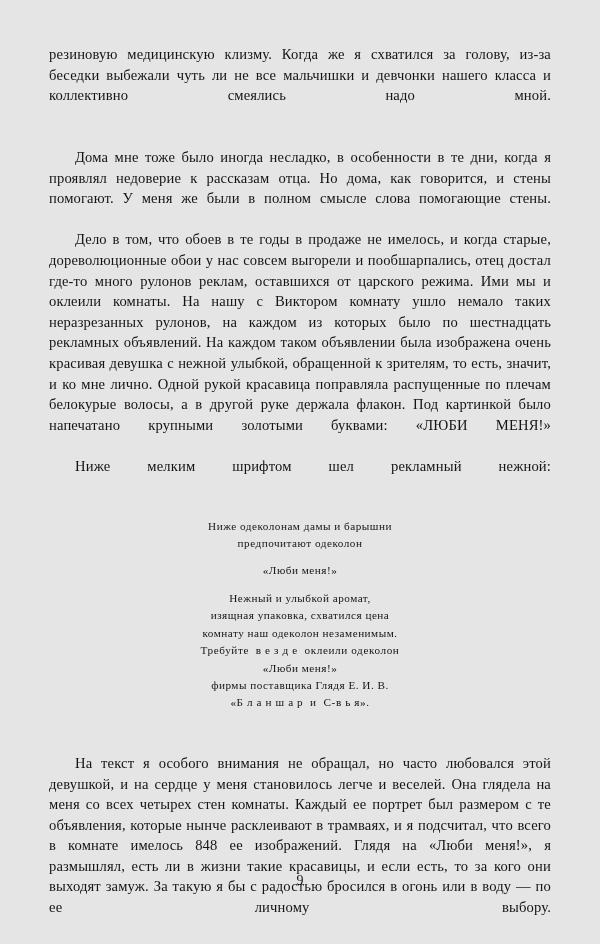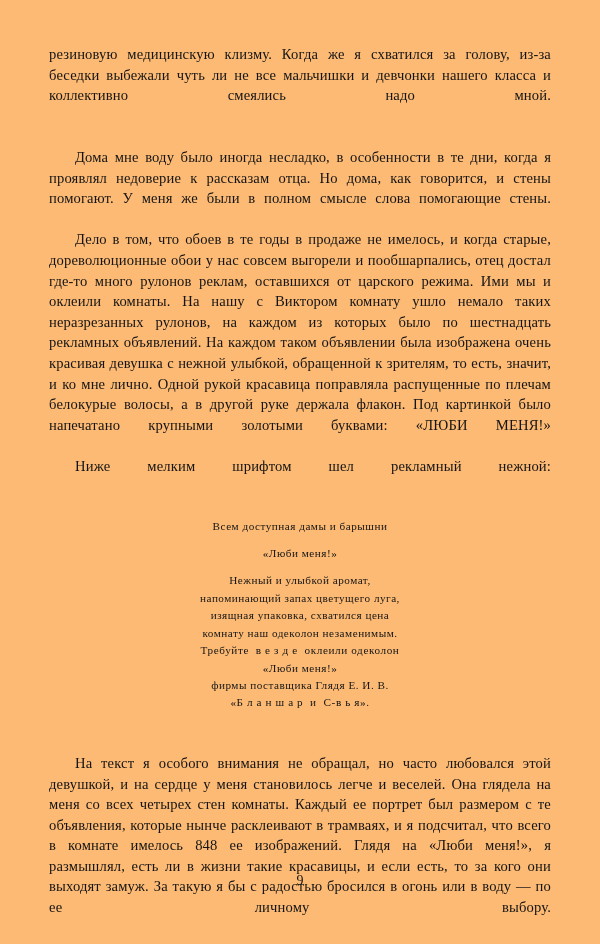--- a/index.html
+++ b/index.html
@@ -81,43 +81,43 @@
     text-align: center;
     font-size: 14px;
     line-height: 18px;
     color: #161616;
     font-family: "Liberation Serif", "DejaVu Serif", serif;
   }
 </style>
 </head>
 <body>
 
-<div class="page" style="background: #fdba74;">
+<div class="page" style="background: #e5e5e5;">
 
   <div class="text-block">
 
     <p class="body-par" style="color: rgb(20, 20, 20);">резиновую медицинскую клизму. Когда же я схватился за голову, из-за беседки выбежали чуть ли не все мальчишки и девчонки нашего класса и коллективно смеялись надо мной.</p>
 
     <div class="gap-lg"></div>
 
-    <p class="body-par indent" style="color: rgb(20, 20, 20);">Дома мне воду было иногда несладко, в особенности в те дни, когда я проявлял недоверие к рассказам отца. Но дома, как говорится, и стены помогают. У меня же были в полном смысле слова помогающие стены.</p>
+    <p class="body-par indent" style="color: rgb(20, 20, 20);">Дома мне тоже было иногда несладко, в особенности в те дни, когда я проявлял недоверие к рассказам отца. Но дома, как говорится, и стены помогают. У меня же были в полном смысле слова помогающие стены.</p>
 
     <p class="body-par indent" style="color: rgb(20, 20, 20);">Дело в том, что обоев в те годы в продаже не имелось, и когда старые, дореволюционные обои у нас совсем выгорели и пообшарпались, отец достал где-то много рулонов реклам, оставшихся от царского режима. Ими мы и оклеили комнаты. На нашу с Виктором комнату ушло немало таких неразрезанных рулонов, на каждом из которых было по шестнадцать рекламных объявлений. На каждом таком объявлении была изображена очень красивая девушка с нежной улыбкой, обращенной к зрителям, то есть, значит, и ко мне лично. Одной рукой красавица поправляла распущенные по плечам белокурые волосы, а в другой руке держала флакон. Под картинкой было напечатано крупными золотыми буквами: «ЛЮБИ МЕНЯ!»</p>
 
     <p class="body-par indent" style="color: rgb(20, 20, 20);">Ниже мелким шрифтом шел рекламный нежной:</p>
 
     <div class="gap-lg"></div>
 
     <div class="ad-block">
-      <div class="ad-line">Всем доступная дамы и барышни</div>
+      <div class="ad-line">Ниже одеколонам дамы и барышни</div>
+      <div class="ad-line">предпочитают одеколон</div>
       <div class="ad-gap"></div>
       <div class="ad-line">«Люби меня!»</div>
       <div class="ad-gap"></div>
       <div class="ad-line">Нежный и улыбкой аромат,</div>
-      <div class="ad-line">напоминающий запах цветущего луга,</div>
       <div class="ad-line">изящная упаковка, схватился цена</div>
       <div class="ad-line">комнату наш одеколон незаменимым.</div>
       <div class="ad-line spaced">Требуйте  в е з д е  оклеили одеколон</div>
       <div class="ad-line">«Люби меня!»</div>
       <div class="ad-line">фирмы поставщика Глядя Е. И. В.</div>
       <div class="ad-line spaced">«Б л а н ш а р  и  С-в ь я».</div>
     </div>
 
     <div class="gap-lg"></div>
     <div class="gap-lg"></div>

